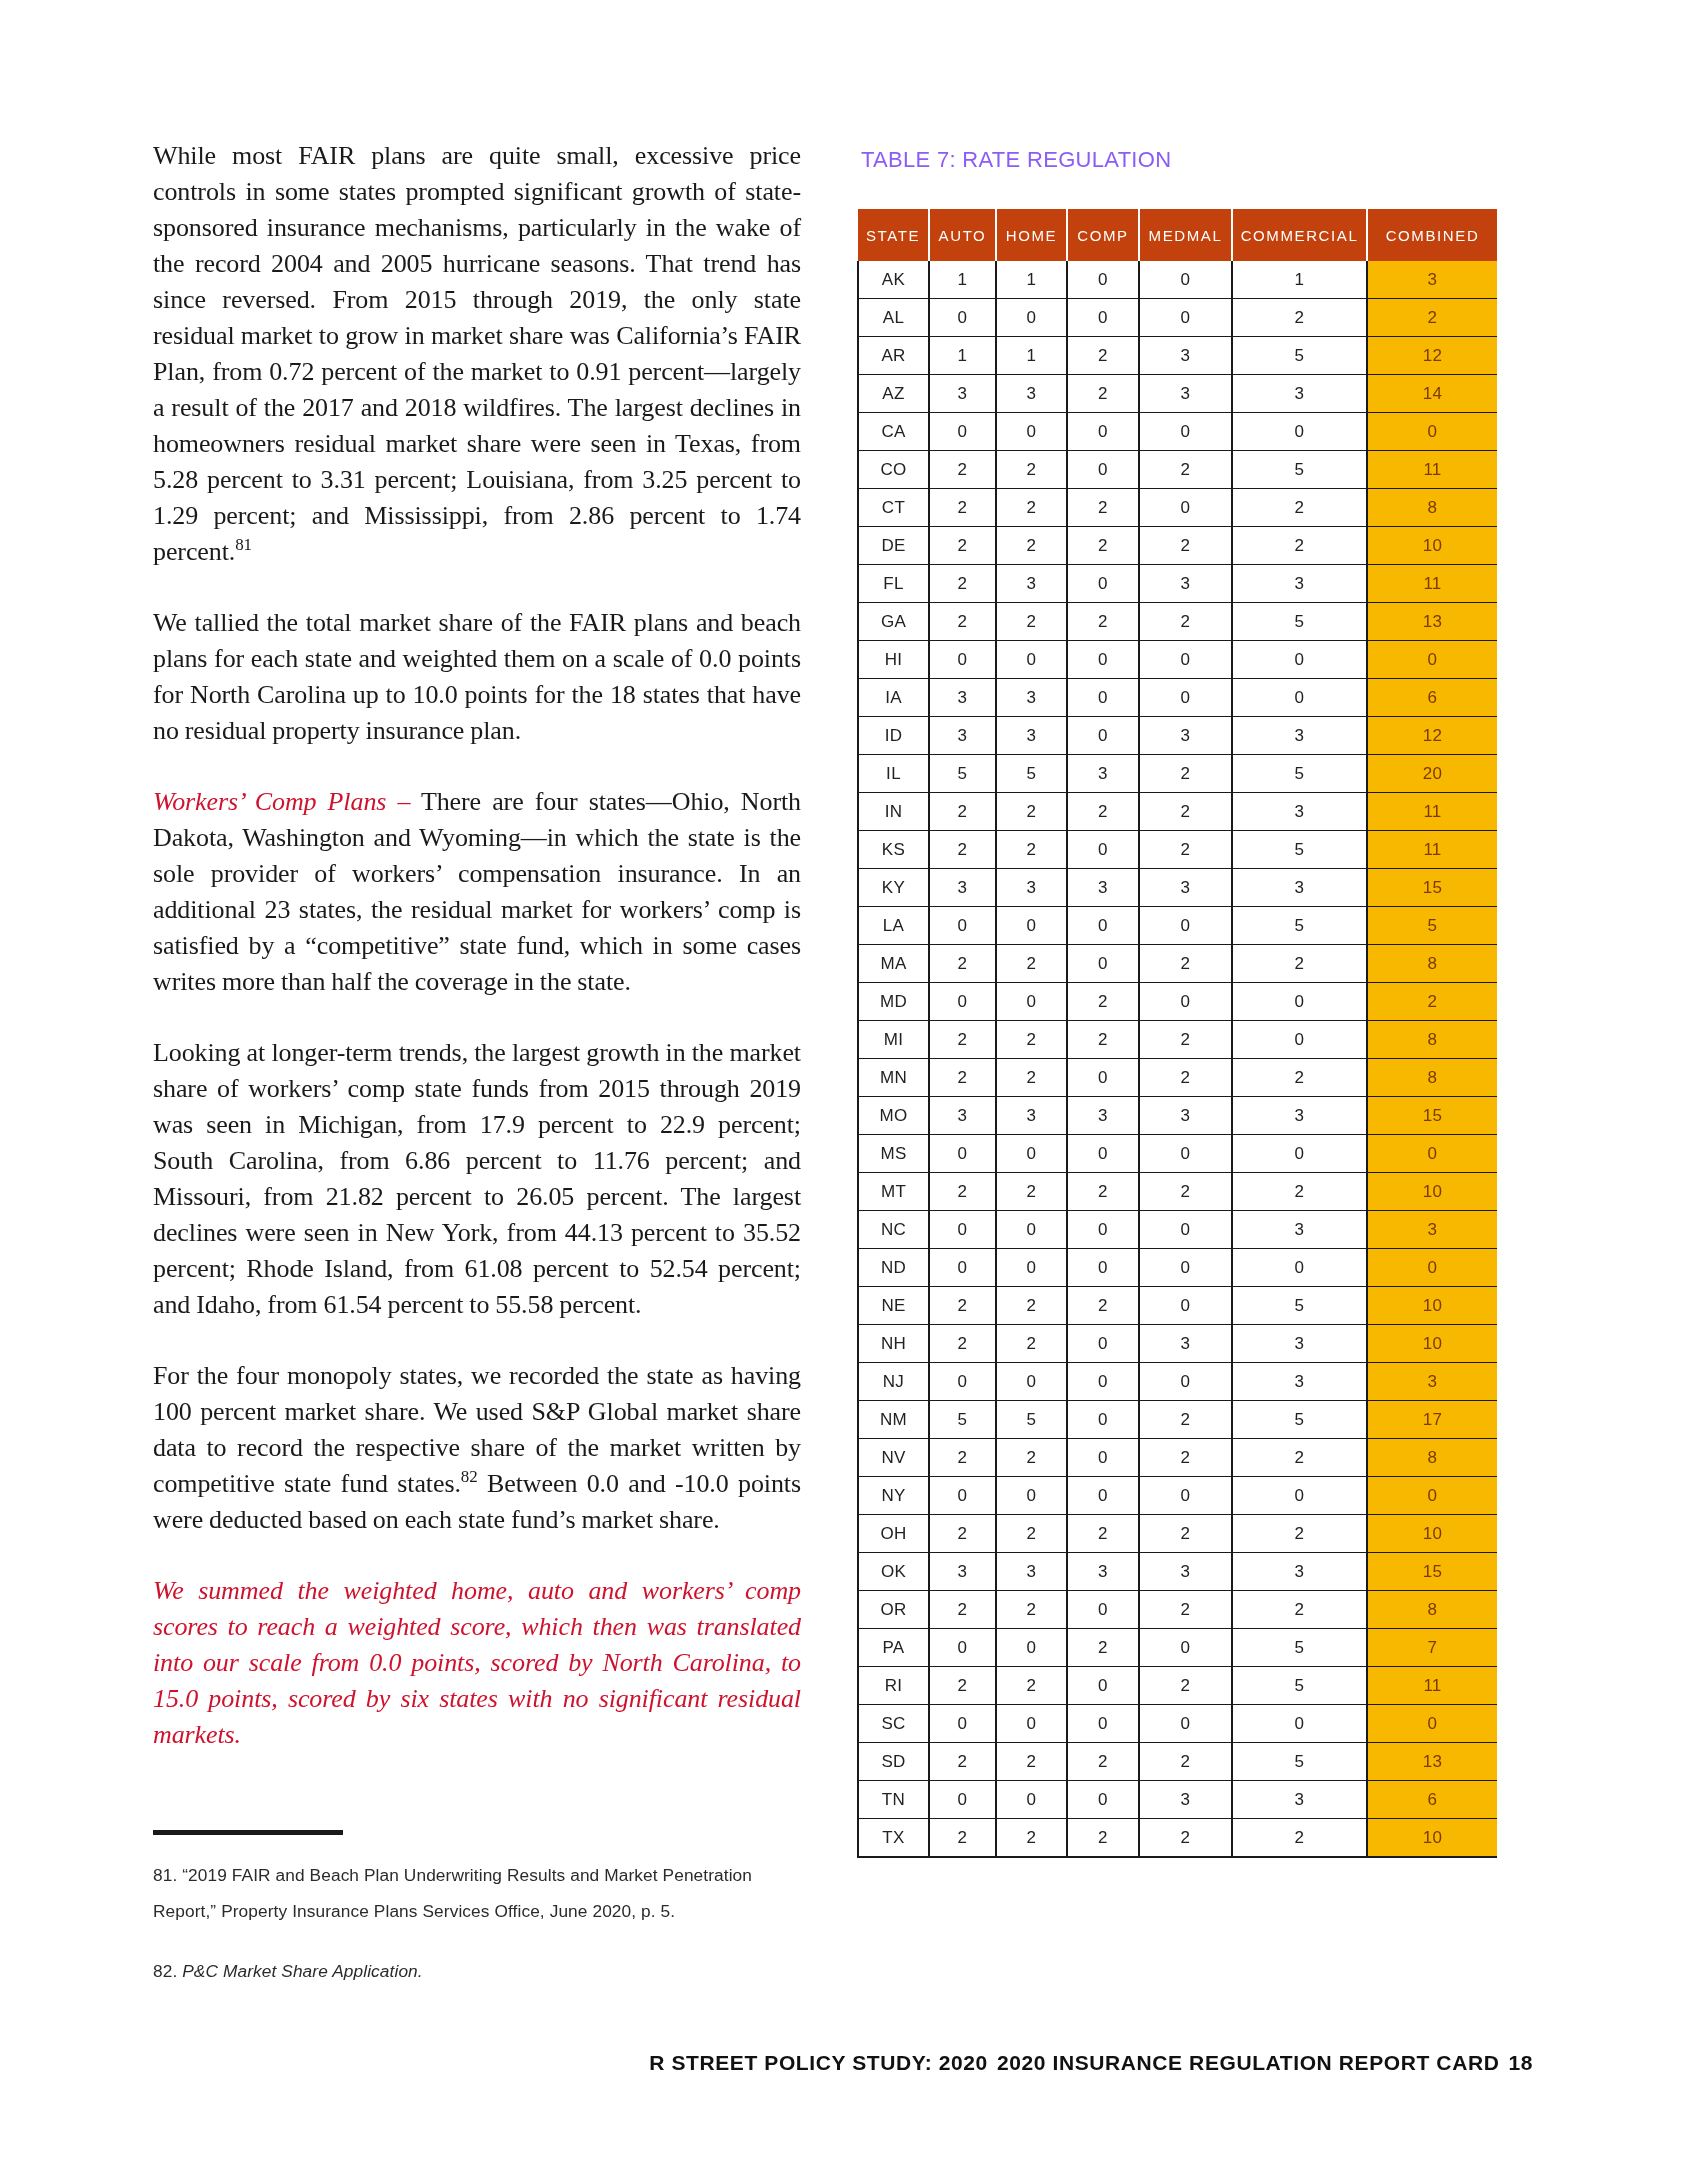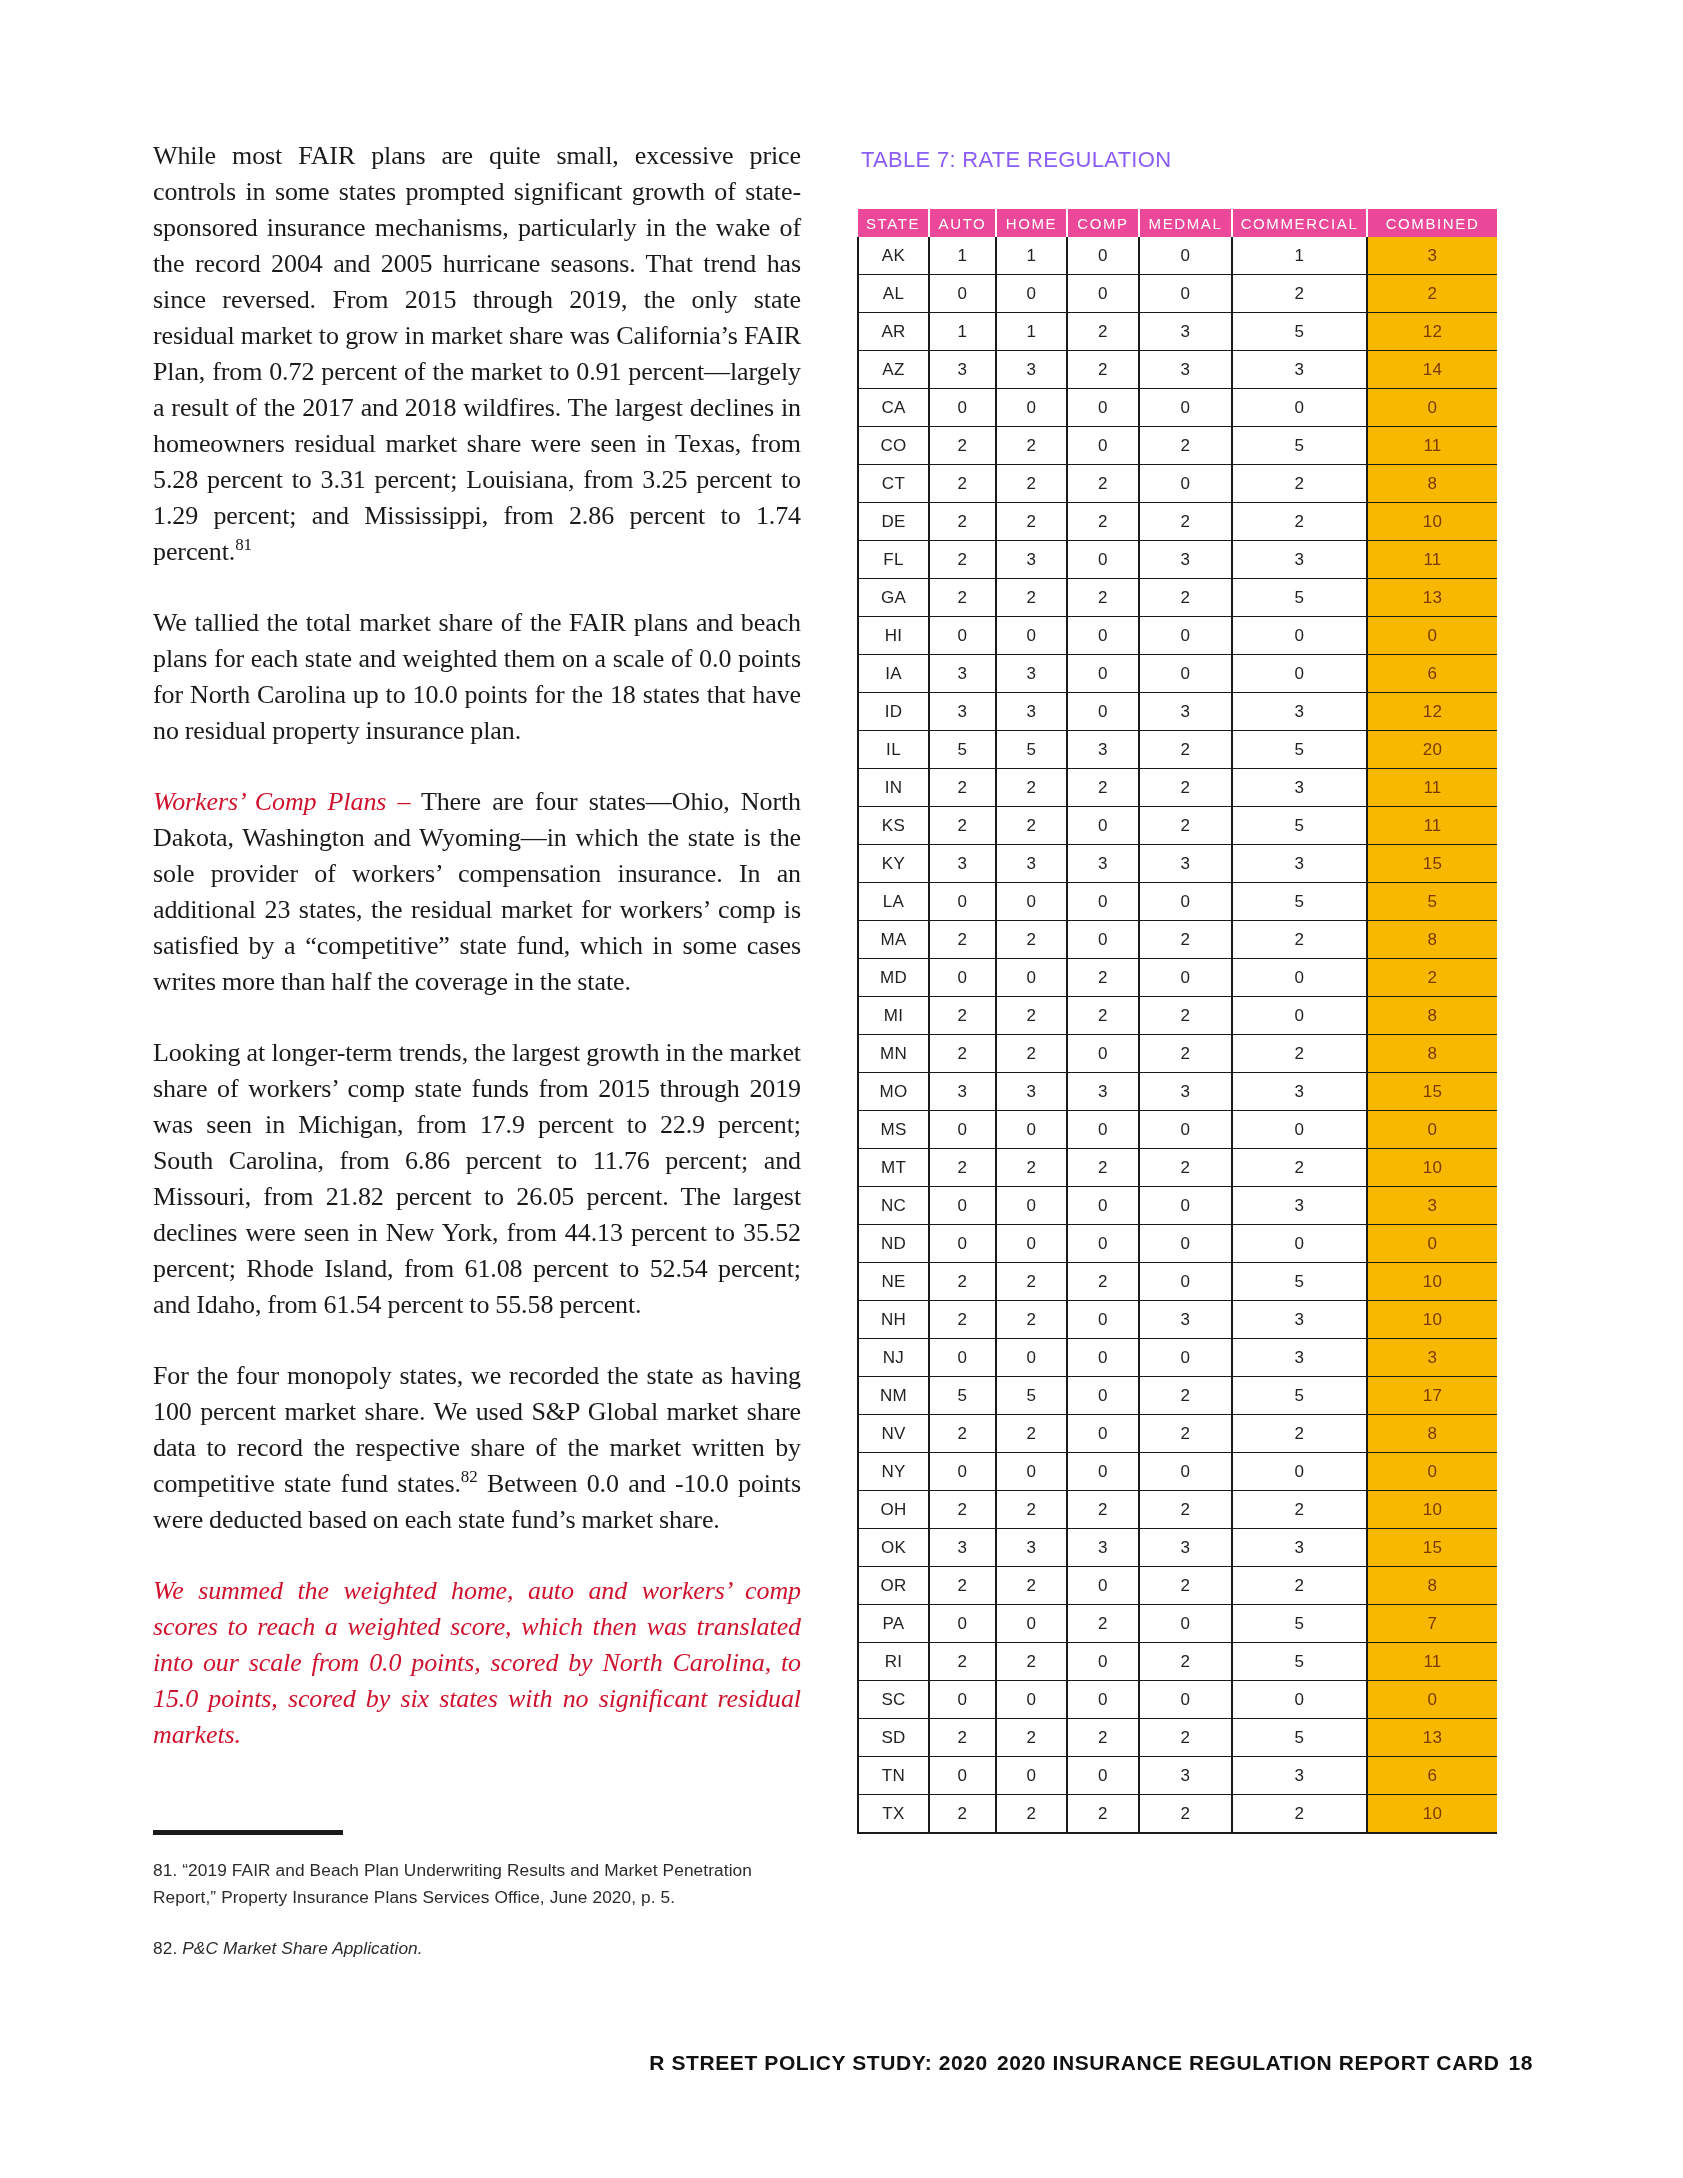--- a/index.html
+++ b/index.html
@@ -70,21 +70,21 @@
   }
   .footnote-rule {
     width: 190px;
     height: 5px;
     background: #1a1a1a;
     margin: 0 0 22px 0;
   }
   .footnote {
     font-family: "Liberation Sans", sans-serif;
     font-size: 17.3px;
-    line-height: 27px;
+    line-height: 36px;
     color: #2b2b2b;
     margin: 0 0 24px 0;
     letter-spacing: 0.1px;
   }
   .footnote .it { font-style: italic; }
 
   
   .page-footer {
     position: absolute;
     right: 150px;
@@ -124,26 +124,26 @@
 
   table.rate-table col.c-state    { width: 71px; }
   table.rate-table col.c-auto     { width: 67px; }
   table.rate-table col.c-home     { width: 71px; }
   table.rate-table col.c-comp     { width: 72px; }
   table.rate-table col.c-medmal   { width: 93px; }
   table.rate-table col.c-comm     { width: 135px; }
   table.rate-table col.c-combined { width: 130px; }
 
   table.rate-table thead th {
-    background: #ec4899;
+    background: #c2410c;
     color: #ffffff;
     font-size: 15px;
     font-weight: normal;
     letter-spacing: 1.6px;
-    height: 28px;
+    height: 52px;
     padding: 0;
     text-align: center;
     vertical-align: middle;
     border: 2px solid #ffffff;
     border-top: none;
     border-bottom: none;
   }
   table.rate-table thead th:first-child { border-left: none; }
   table.rate-table thead th:last-child  { border-right: none; }
 

